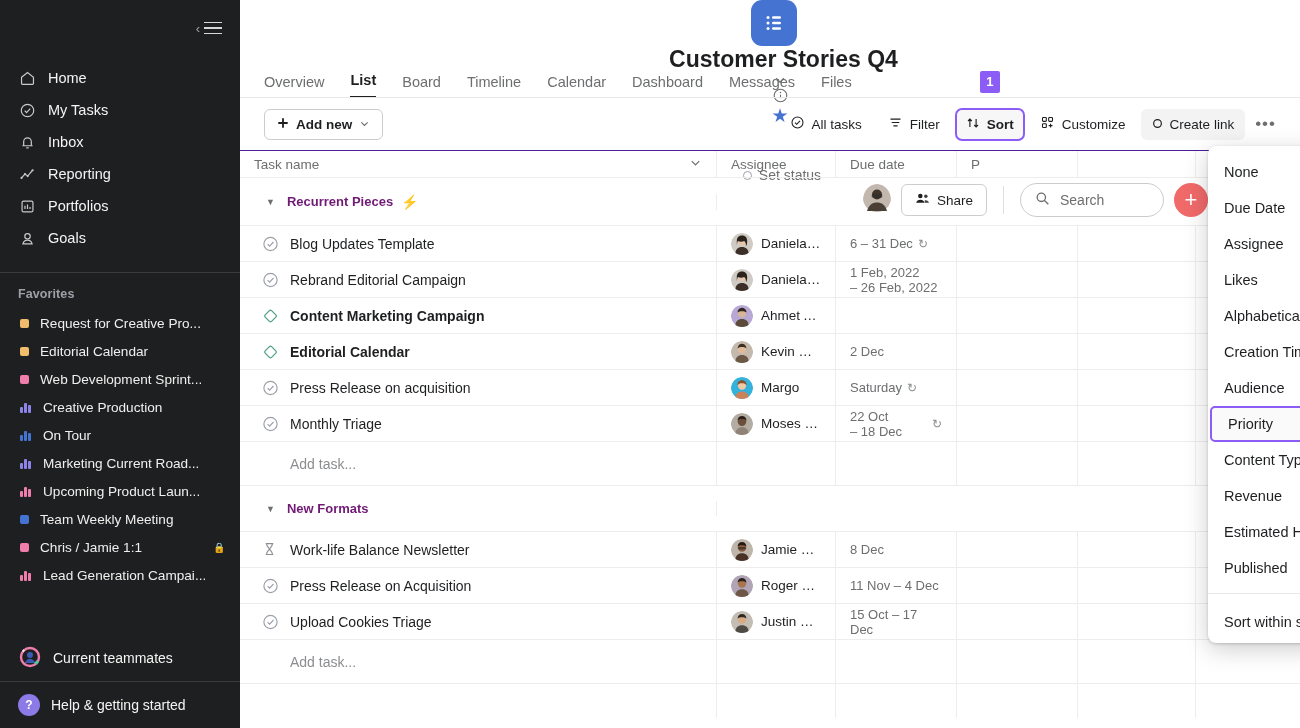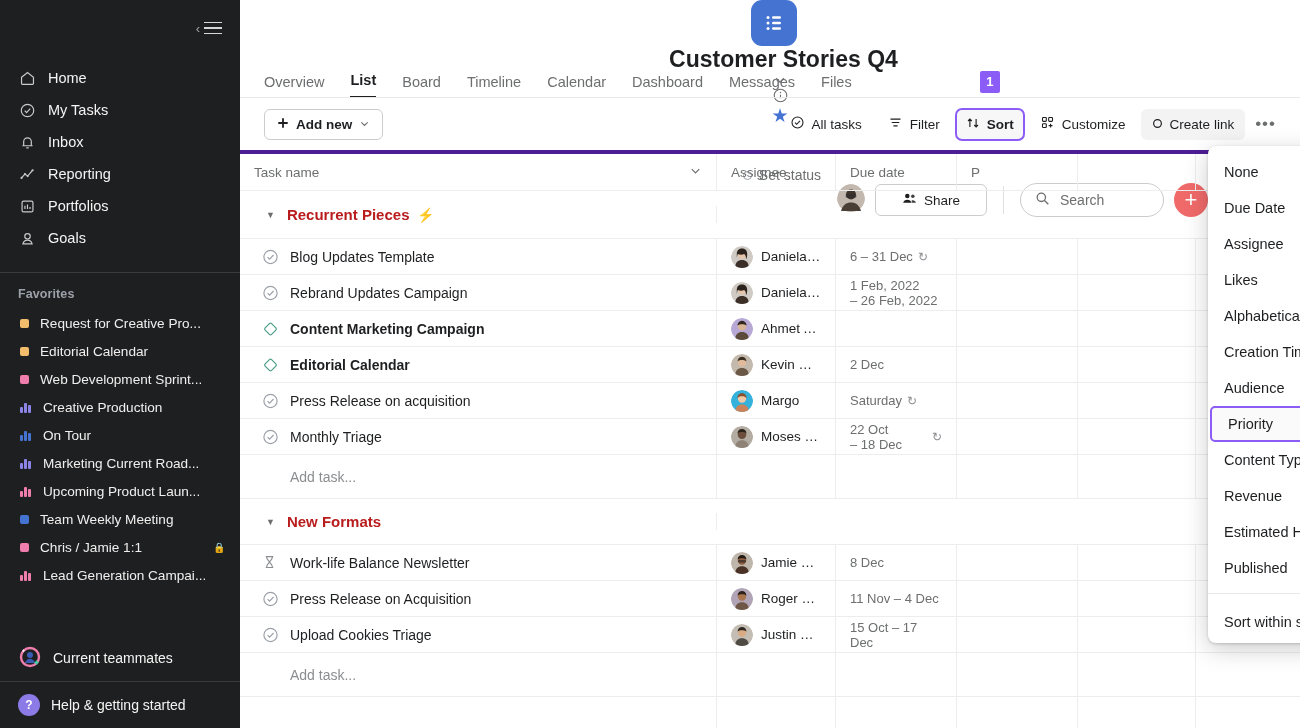--- a/index.html
+++ b/index.html
@@ -72,21 +72,21 @@
   .proj-title { font-size: 23px; font-weight: 700; color: #1e1f21; margin-left: 19px; white-space: nowrap; }
   .hdr-ico { margin-left: 12px; color: #6d6e6f; display: flex; align-items: center; cursor: pointer; }
   .star { color: #4573d2; font-size: 19px; margin-left: 12px; cursor: pointer; }
   .setstatus { display: flex; align-items: center; gap: 7px; margin-left: 16px; font-size: 14px; color: #6d6e6f; cursor: pointer; white-space: nowrap; margin-top: 40px;}
   .ring { width: 9px; height: 9px; border-radius: 50%; border: 1.4px solid #9ca0a8; }
 
   .top-right { margin-left: auto; display: flex; align-items: center; gap: 10px; }
   .av { border-radius: 50%; overflow: hidden; flex: none; display: block; }
   .share-btn {
     display: flex; align-items: center; gap: 7px;
-    height: 32px; padding: 0 26px; border: 1px solid #cfcbcb; border-radius: 6px;
+    height: 32px; padding: 0 13px; border: 1px solid #cfcbcb; border-radius: 6px;
     font-size: 13.5px; color: #1e1f21; background: #fff; cursor: pointer;
   }
   .vdiv { width: 1px; height: 28px; background: #e0e0e0; margin: 0 6px; }
   .search {
     display: flex; align-items: center; gap: 10px;
     width: 144px; height: 34px; border: 1px solid #cfcbcb; border-radius: 18px;
     padding: 0 14px; color: #6d6e6f; font-size: 14px; cursor: text;
   }
   .plus-btn {
     width: 34px; height: 34px; border-radius: 50%; background: #f06a6a;
@@ -122,36 +122,36 @@
   .badge-1 {
     position: absolute; top: -37px; left: 50%; transform: translateX(-50%);
     background: #8b5cf6; color: #fff; font-size: 13px; font-weight: 600;
     width: 20px; height: 22px; display: flex; align-items: center; justify-content: center;
     border-radius: 2px;
   }
   .sortwrap { position: relative; }
 
   
   .table { position: relative; }
-  .thead { display: flex; height: 41px; border-top: 4px solid #4c1d95; border-bottom: 1px solid #ededed; }
+  .thead { display: flex; height: 28px; border-top: 1px solid #4c1d95; border-bottom: 1px solid #ededed; }
   .th {
     font-size: 13.5px; color: #6d6e6f; display: flex; align-items: center;
     padding: 0 14px; border-right: 1px solid #ededed; height: 100%;
   }
   .c-task { width: 477px; flex: 0 0 477px; justify-content: space-between; }
   .c-assignee { width: 119px; flex: 0 0 119px; }
   .c-due { width: 121px; flex: 0 0 121px; }
   .c-pri { width: 121px; flex: 0 0 121px; }
   .c-x1 { width: 118px; flex: 0 0 118px; }
   .c-dep { width: 120px; flex: 0 0 120px; border-right: none; }
 
   .section-row { display: flex; height: 48px; border-bottom: 1px solid #ededed; align-items: center; }
   .section-row .c-task { padding-left: 26px; justify-content: flex-start; }
   .sec-caret { font-size: 9px; color: #6d6e6f; margin-right: 12px; cursor: pointer; }
-  .sec-name { font-size: 15px; font-weight: 700; color: #b91c1c; }
+  .sec-name { font-size: 13px; font-weight: 700; color: #701a75; }
   .sec-emoji { margin-left: 8px; font-size: 14px; }
 
   .task-row { display: flex; min-height: 36px; border-bottom: 1px solid #ededed; align-items: stretch; }
   .cell { display: flex; align-items: center; padding: 0 14px; border-right: 1px solid #ededed; }
   .cell.c-dep { border-right: none; }
   .task-cell { padding-left: 50px; gap: 11px; position: relative; }
   .task-name { font-size: 14px; color: #1e1f21; white-space: nowrap; }
   .task-name.bold { font-weight: 700; }
   .tick { width: 17px; height: 17px; flex: 0 0 17px; position: absolute; left: 22px; top: 50%; transform: translateY(-50%); cursor: pointer; }
   .assignee-cell { gap: 8px; }
@@ -576,21 +576,21 @@
       </div>
 
       <div class="task-row" style="height:36px">
         <div class="cell c-task task-cell">
           <span class="tick">
             <svg width="17" height="17" viewBox="0 0 18 18" fill="none" stroke="#9ca0a8" stroke-width="1.25">
                 <circle cx="9" cy="9" r="7"></circle>
                 <path d="M5.9 9.2l2.1 2.1 4.2-4.4"></path>
               </svg>
           </span>
-          <span class="task-name">Rebrand Updates Campaign</span>
+          <span class="task-name">Rebrand Editorial Campaign</span>
         </div>
         <div class="cell c-assignee assignee-cell">
           <svg class="av" width="22" height="22" viewBox="0 0 22 22">
               <circle cx="11" cy="11" r="11" fill="#cfcac4"></circle>
               <path d="M4 22c.5-6 3-8 7-8s6.5 2 7 8z" fill="#3b2f28"></path>
               <circle cx="11" cy="8.5" r="4.3" fill="#e4c4ab"></circle>
               <path d="M5.8 8c0-4 2.4-5.6 5.2-5.6S16.2 4 16.2 8c0 3-.6 4.6-1.3 5.2.3-3-.6-4.6-1.8-5.2-1.6.9-4.5.9-6.2 0-.6.9-1 2.4-1.1 5.2C5.9 12 5.8 10.5 5.8 8z" fill="#2d231d"></path>
             </svg>
           <span class="a-name">Daniela Var...</span>
         </div>

